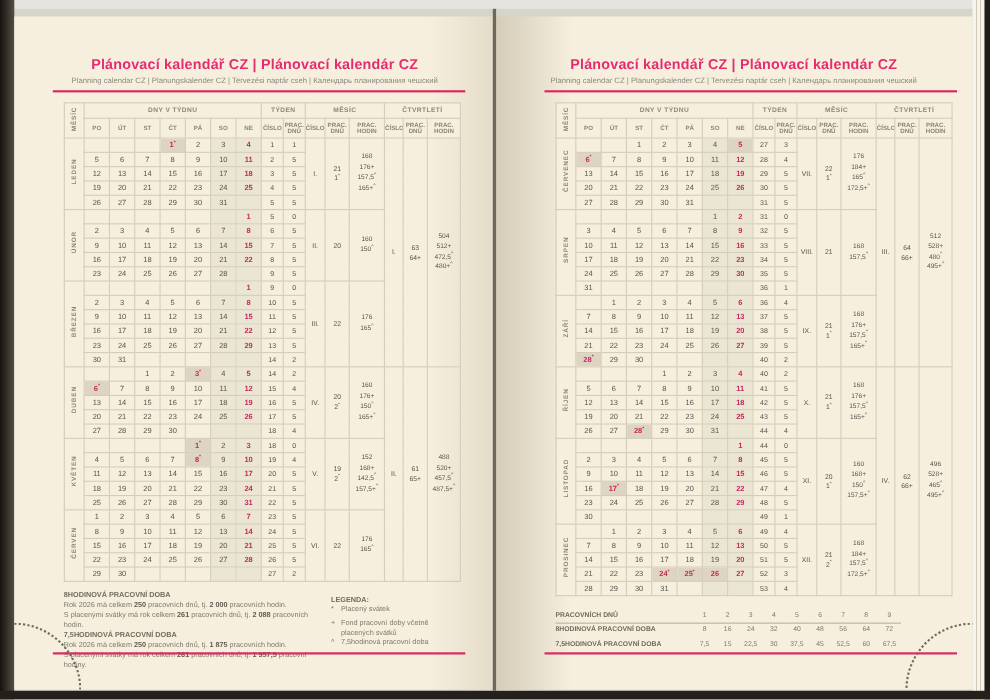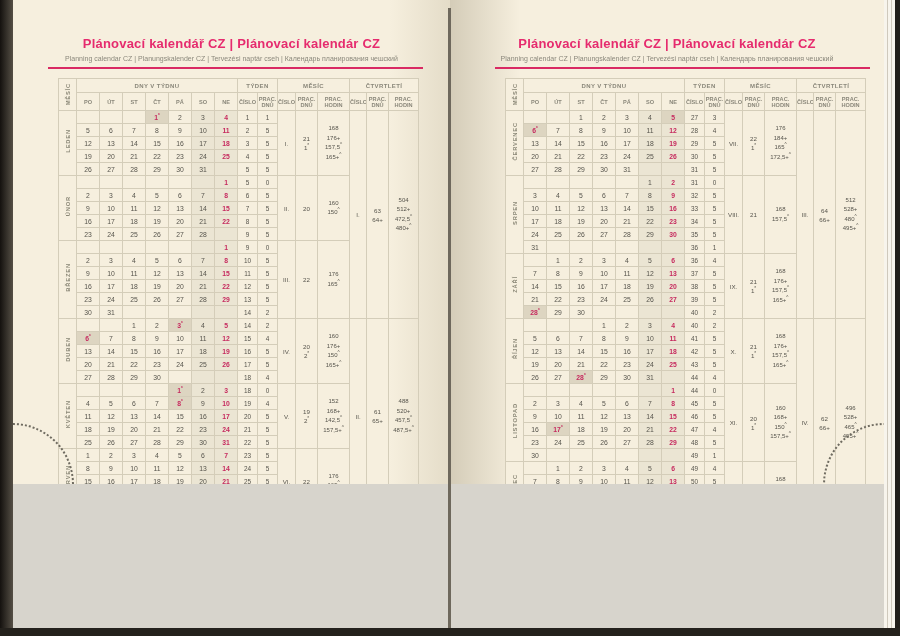--- a/index.html
+++ b/index.html
@@ -3,21 +3,21 @@
 <meta charset="utf-8">
 <style>
   html,body{margin:0;padding:0;}
   body{width:900px;height:636px;font-family:"Liberation Sans",sans-serif;background:#d7d4cc;overflow:hidden;}
   .scene{position:relative;width:900px;height:636px;}
   .edge-top{position:absolute;left:0;top:0;width:900px;height:8px;background:#e6e4df;}
   .edge-bottom{position:absolute;left:0;bottom:0;width:900px;height:8px;background:#24211c;}
   .edge-left{position:absolute;left:0;top:0;width:13px;height:636px;background:linear-gradient(to right,#14110e,#554f45);}
   .edge-right{position:absolute;right:0;top:0;width:16px;height:636px;background:#f7f4ec;
     background:repeating-linear-gradient(to right,#f7f4ec 0 3px,#cfc9bc 3px 4px);border-right:5px solid #211e19;box-sizing:border-box;}
-  .page{position:absolute;top:0;height:484px;background:#f6efde;overflow:hidden;}
+  .page{position:absolute;top:15px;height:612px;background:#f6efde;overflow:hidden;}
   .page-left{left:13px;width:437px;background:linear-gradient(to left,#e4dcc8,#f6efde 60px);}
   .page-right{left:450px;width:434px;background:linear-gradient(to right,#d4ccb8,#f6efde 70px);}
   .binding{position:absolute;left:448px;top:8px;width:3px;height:620px;background:#6e685c;z-index:5;}
   .corner-arc{position:absolute;width:118px;height:118px;border:2px dotted #6f6b60;border-radius:50%;}
   .arc-left{left:-61px;bottom:-61px;}
   .arc-right{right:-61px;bottom:-61px;}
 
   .page-title{position:absolute;top:36px;left:0;width:100%;margin:0;text-align:center;
     font-size:13px;font-weight:bold;color:#e62b6e;letter-spacing:0.2px;}
   .page-subtitle{position:absolute;top:55px;left:0;width:100%;text-align:center;

